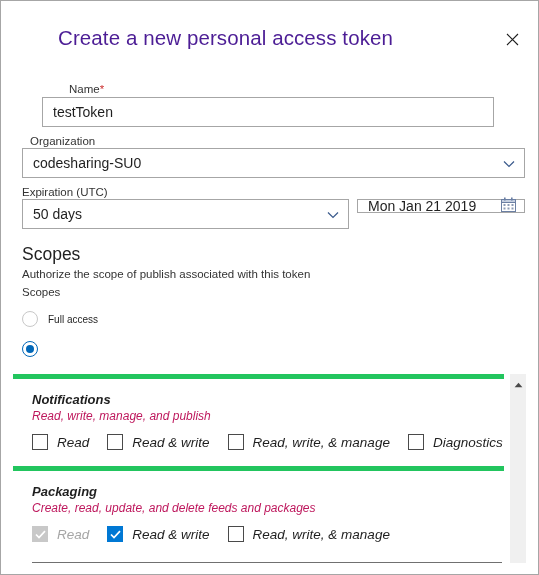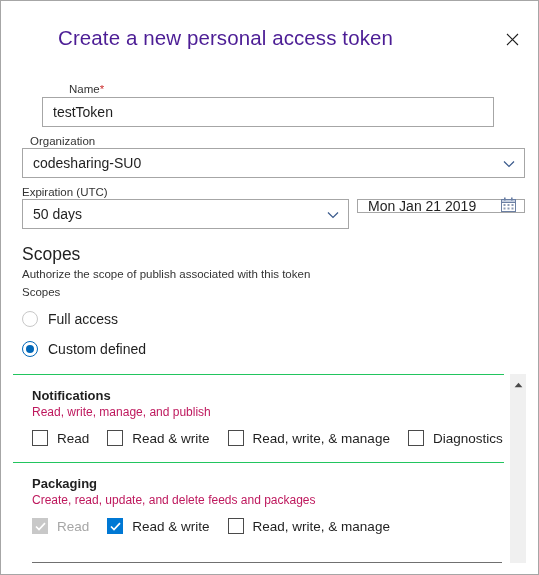--- a/index.html
+++ b/index.html
@@ -147,44 +147,45 @@
   .radio.checked::after {
     content: "";
     position: absolute;
     left: 3px; top: 3px;
     width: 8px; height: 8px;
     border-radius: 50%;
     background: #0067b8;
   }
   .radio-label {
     margin-left: 10px;
-    font-size: 14px;
+    font-size: 10px;
     color: #1f1f1f;
     white-space: nowrap;
   }
   
   .scope-panel {
     position: absolute;
     left: 12px;
     top: 373px;
     width: 513px;
     height: 189px;
     box-sizing: border-box;
     overflow: hidden;
   }
   .scope-list {
     position: absolute;
     left: 0; top: 0;
     width: 491px;
   }
   .scope-group {
     position: relative;
-    border-top: 1px solid #22c55e;
+    border-top: 5px solid #22c55e;
     padding: 13px 0 16px 19px;
     box-sizing: border-box;
+    font-style: italic;
   }
   .scope-title {
     font-size: 13px;
     font-weight: bold;
     color: #1f1f1f;
     margin: 0 0 2px 0;
   }
   .scope-desc {
     font-size: 12px;
     color: #be185d;
@@ -330,21 +331,20 @@
   <div class="scopes-heading">Scopes</div>
   <div class="scopes-sub">Authorize the scope of publish associated with this token</div>
   <div class="scopes-minilabel">Scopes</div>
 
   <div class="radio-row" style="top:310px;">
     <span class="radio"></span>
     <span class="radio-label">Full access</span>
   </div>
   <div class="radio-row" style="top:340px;">
     <span class="radio checked"></span>
-    <span class="radio-label">Custom defined</span>
   </div>
 
   <div class="scope-panel">
     <div class="scope-list">
 
       <div class="scope-group">
         <div class="scope-title">Notifications</div>
         <div class="scope-desc">Read, write, manage, and publish</div>
         <div class="cb-row">
           <label class="cb-item">

